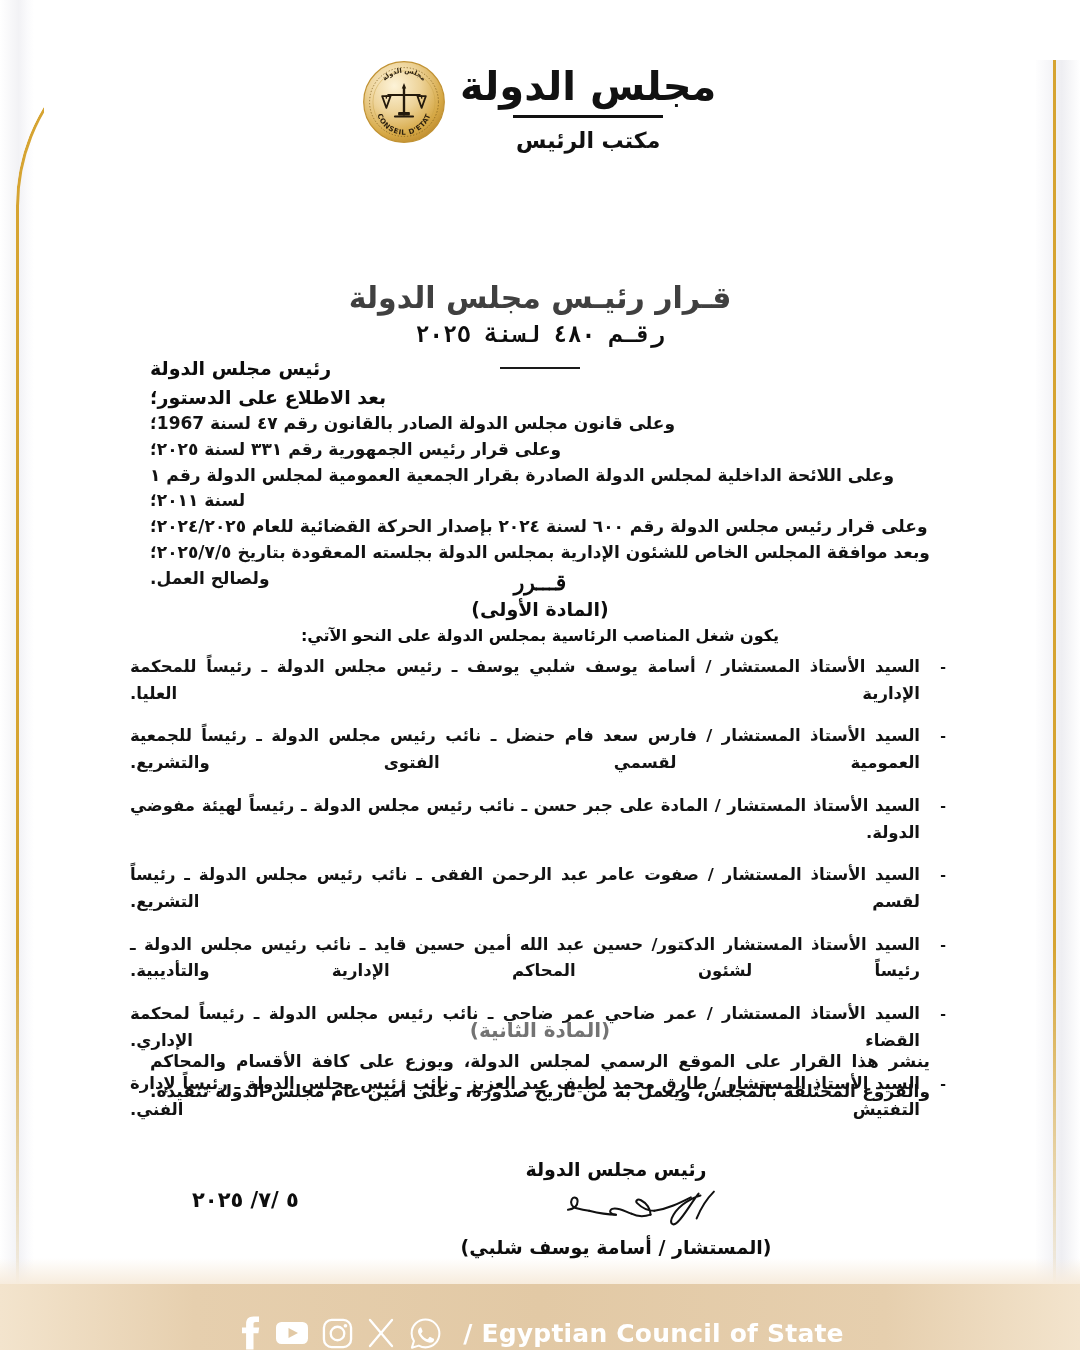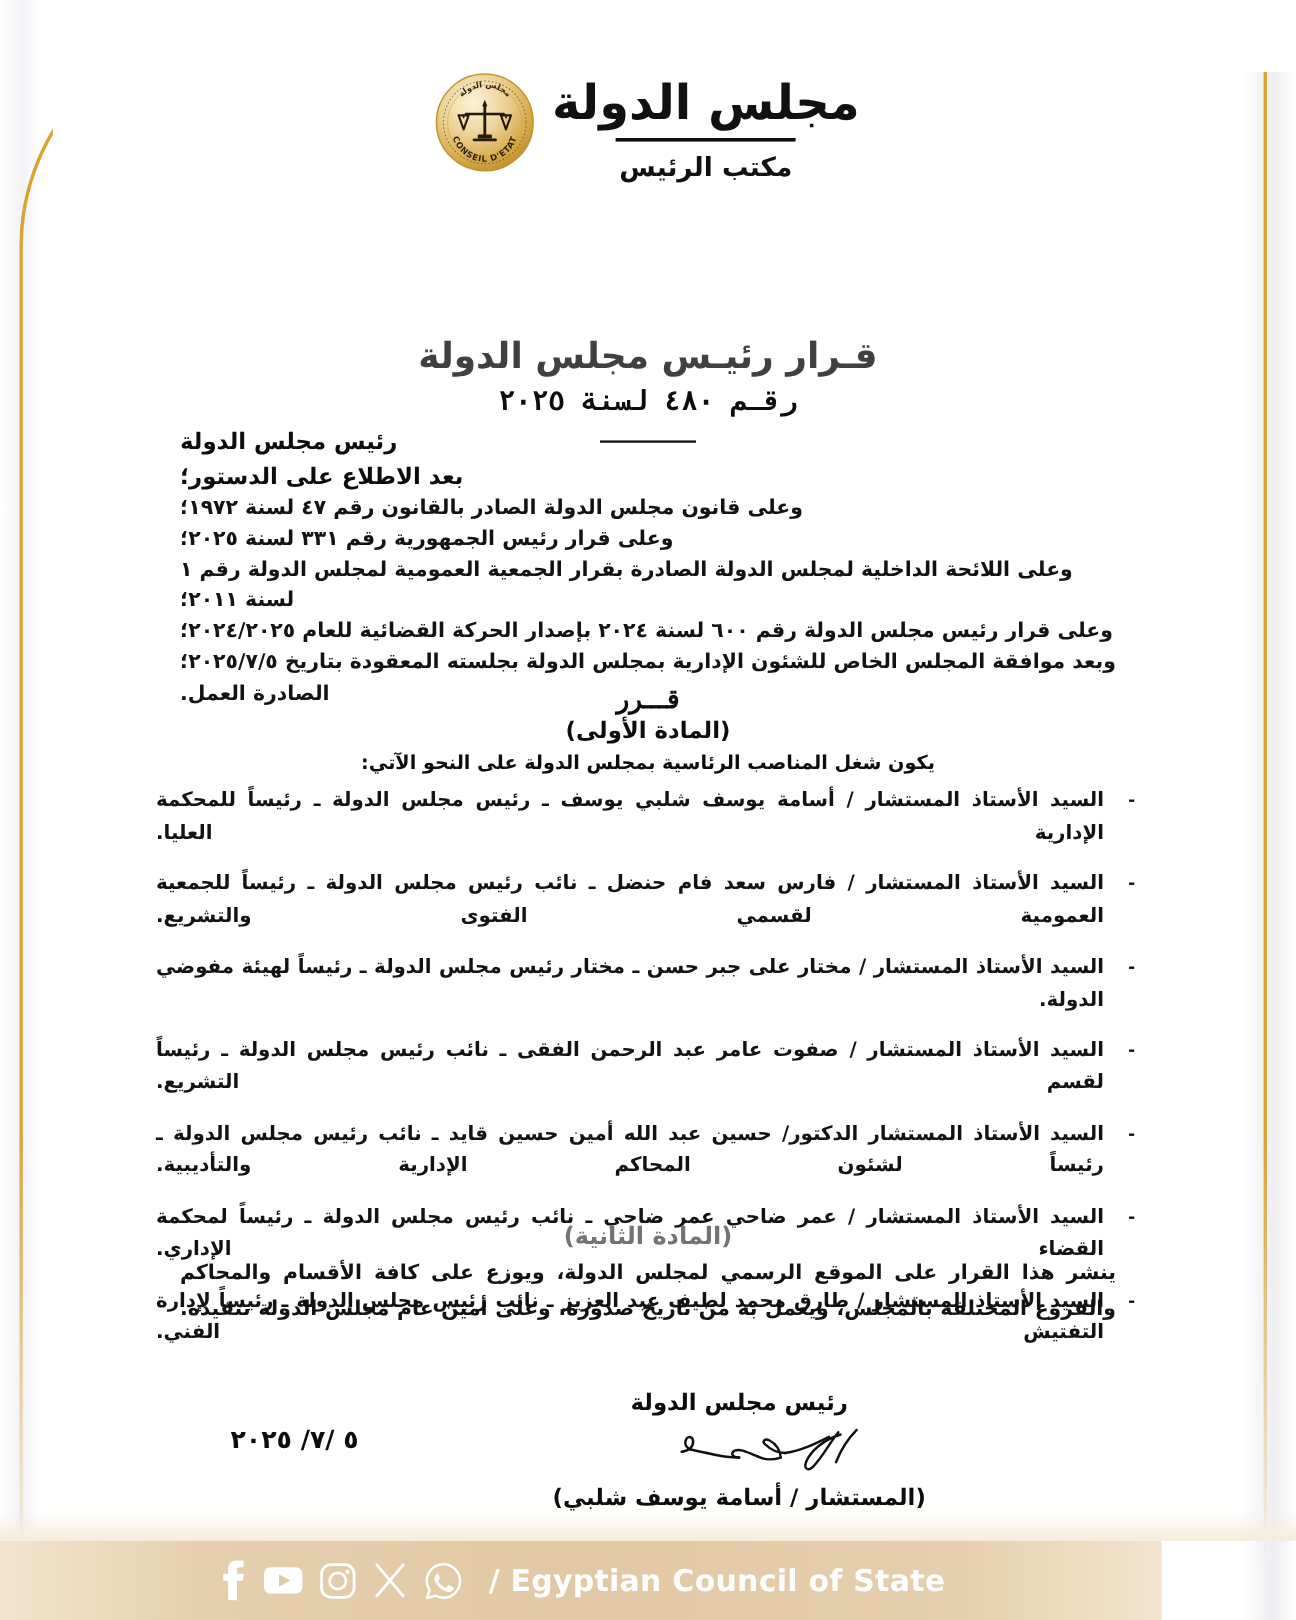--- a/index.html
+++ b/index.html
@@ -187,23 +187,23 @@
   }
   .signature-date {
     position:absolute; top:1180px; left:148px;
     font-size:21px; font-weight:700; color:#0d0d0d; letter-spacing:1px;
     font-family:"DejaVu Sans","Liberation Sans",sans-serif;
     direction:ltr;
   }
 
   
   .footer-bar {
-    position:absolute; left:0; bottom:0; width:968px; height:66px;
+    position:absolute; left:0; bottom:0; width:1080px; height:66px;
     background:linear-gradient(to right,#f3e4cd 0%,#e6cfae 18%,#e2c9a5 50%,#e6cfae 82%,#f3e4cd 100%);
-    display:flex; align-items:center; justify-content:center;
+    display:flex; align-items:flex-end; justify-content:center;
     gap:0;
     direction:ltr;
   }
   .footer-inner { display:flex; align-items:center; gap:13px; }
   .footer-icon { display:flex; align-items:center; justify-content:center; }
   .footer-label {
     color:#ffffff; font-size:25px; font-weight:700;
     letter-spacing:0.2px; margin-left:8px;
     font-family:"DejaVu Sans","Liberation Sans",sans-serif;
     white-space:nowrap;
@@ -269,46 +269,46 @@
 
     <div class="decree-title-block">
       <div class="decree-title">قـرار رئيـس مجلس الدولة</div>
       <div class="decree-number">رقـم ٤٨٠ لسنة ٢٠٢٥</div>
       <div class="title-rule"></div>
     </div>
 
     <div class="preamble">
       <div class="preamble-head">رئيس مجلس الدولة</div>
       <div class="preamble-head">بعد الاطلاع على الدستور؛</div>
-      <div class="preamble-line">وعلى قانون مجلس الدولة الصادر بالقانون رقم ٤٧ لسنة ١٩٧٢؛</div>
+      <div class="preamble-line">وعلى قانون مجلس الدولة الصادر بالقانون رقم ٤٧ لسنة 1967؛</div>
       <div class="preamble-line">وعلى قرار رئيس الجمهورية رقم ٣٣١ لسنة ٢٠٢٥؛</div>
       <div class="preamble-line">وعلى اللائحة الداخلية لمجلس الدولة الصادرة بقرار الجمعية العمومية لمجلس الدولة رقم ١ لسنة ٢٠١١؛</div>
       <div class="preamble-line">وعلى قرار رئيس مجلس الدولة رقم ٦٠٠ لسنة ٢٠٢٤ بإصدار الحركة القضائية للعام ٢٠٢٤/٢٠٢٥؛</div>
       <div class="preamble-line">وبعد موافقة المجلس الخاص للشئون الإدارية بمجلس الدولة بجلسته المعقودة بتاريخ ٢٠٢٥/٧/٥؛</div>
-      <div class="preamble-line">الصادرة العمل.</div>
+      <div class="preamble-line">ولصالح العمل.</div>
     </div>
 
     <div class="decided-block">
       <div class="decided-word">قـــرر</div>
       <div class="article-one-label">(المادة الأولى)</div>
       <div class="article-one-intro">يكون شغل المناصب الرئاسية بمجلس الدولة على النحو الآتي:</div>
     </div>
 
     <div class="appointments">
       <div class="appointment-row">
         <div class="dash-marker">-</div>
         <div class="appointment-text">السيد الأستاذ المستشار / أسامة يوسف شلبي يوسف ـ رئيس مجلس الدولة ـ رئيساً للمحكمة الإدارية العليا.</div>
       </div>
       <div class="appointment-row">
         <div class="dash-marker">-</div>
         <div class="appointment-text">السيد الأستاذ المستشار / فارس سعد فام حنضل ـ نائب رئيس مجلس الدولة ـ رئيساً للجمعية العمومية لقسمي الفتوى والتشريع.</div>
       </div>
       <div class="appointment-row">
         <div class="dash-marker">-</div>
-        <div class="appointment-text">السيد الأستاذ المستشار / مختار على جبر حسن ـ مختار رئيس مجلس الدولة ـ رئيساً لهيئة مفوضي الدولة.</div>
+        <div class="appointment-text">السيد الأستاذ المستشار / المادة على جبر حسن ـ نائب رئيس مجلس الدولة ـ رئيساً لهيئة مفوضي الدولة.</div>
       </div>
       <div class="appointment-row">
         <div class="dash-marker">-</div>
         <div class="appointment-text">السيد الأستاذ المستشار / صفوت عامر عبد الرحمن الفقى ـ نائب رئيس مجلس الدولة ـ رئيساً لقسم التشريع.</div>
       </div>
       <div class="appointment-row">
         <div class="dash-marker">-</div>
         <div class="appointment-text">السيد الأستاذ المستشار الدكتور/ حسين عبد الله أمين حسين قايد ـ نائب رئيس مجلس الدولة ـ رئيساً لشئون المحاكم الإدارية والتأديبية.</div>
       </div>
       <div class="appointment-row">

